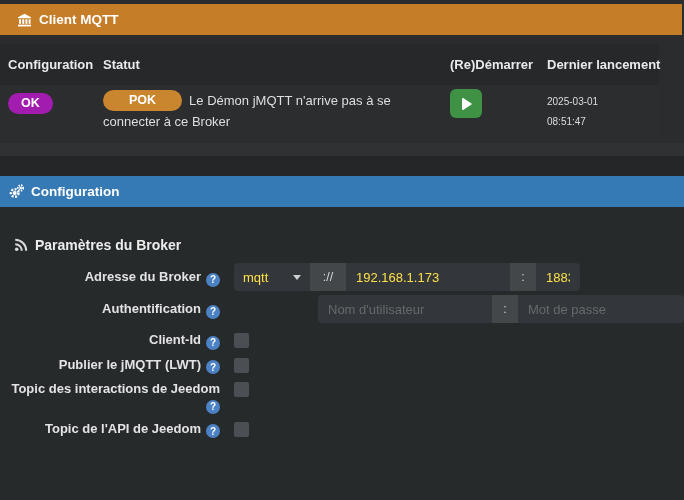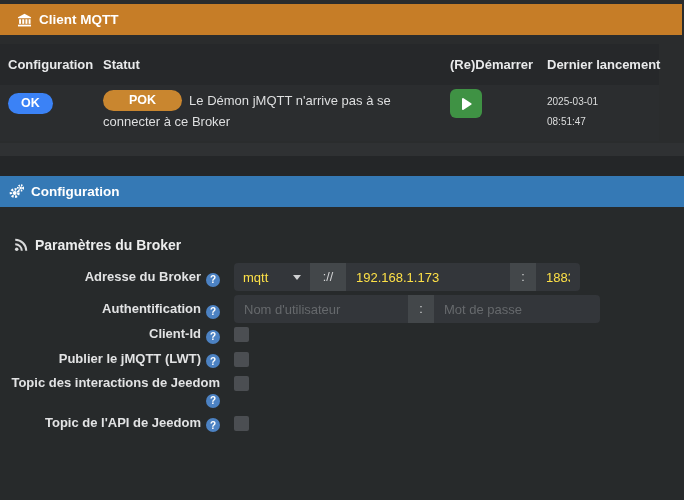--- a/index.html
+++ b/index.html
@@ -11,21 +11,21 @@
   .orange-bar{position:absolute;top:4px;left:0;width:682px;height:31px;background:#c67d27;
     display:flex;align-items:center;gap:7px;padding-left:17px;box-sizing:border-box;}
   .bar-title{color:#fff;font-size:13.5px;font-weight:700;}
 
   
   .table-panel{position:absolute;top:44px;left:0;width:659px;height:97px;background:#26282a;}
   .th{position:absolute;top:13px;font-size:13px;font-weight:700;color:#e9eaeb;white-space:nowrap;}
   .th-config{left:8px;} .th-statut{left:103px;} .th-restart{left:450px;} .th-launch{left:547px;}
   .trow{position:absolute;top:41px;left:0;width:659px;height:56px;background:#2b2d2f;}
   .badge{display:inline-block;border-radius:11px;color:#fff;font-size:12.5px;font-weight:700;line-height:1;}
-  .badge-ok{position:absolute;left:8px;top:8px;background:#3b82f6;padding:4px 13px;}
+  .badge-ok{position:absolute;left:8px;top:8px;background:#a21caf;padding:4px 13px;}
   .badge-pok{background:#c9862f;padding:4px 26px;margin-right:7px;position:relative;top:-1px;}
   .status-cell{position:absolute;left:103px;top:6px;width:342px;font-size:13px;color:#dedfe0;line-height:20px;}
   .play-btn{position:absolute;left:450px;top:4px;width:32px;height:29px;background:#3f9244;border:none;
     border-radius:6px;display:flex;align-items:center;justify-content:center;cursor:pointer;padding:0;}
   .launch-cell{position:absolute;left:547px;top:7px;font-size:10px;color:#dcdddd;line-height:20px;}
 
   
   .strip-light{position:absolute;top:143px;left:0;width:684px;height:13px;background:#2f3133;}
   .strip-dark{position:absolute;top:156px;left:0;width:684px;height:20px;background:#242628;}
 
@@ -52,21 +52,21 @@
   input.iseg{padding:0 10px;}
   input.iseg::placeholder{color:#66696c;}
   .iselect{display:flex;align-items:center;justify-content:space-between;padding:0 9px;width:76px;cursor:pointer;}
   .caret{width:0;height:0;border-left:4px solid transparent;border-right:4px solid transparent;
     border-top:5px solid #cfd0d1;}
   .iaddon{display:flex;align-items:center;justify-content:center;background:#43474a;color:#d4d5d6;
     font-size:12.5px;}
   .w-proto{width:76px;} .w-sep1{width:36px;} .w-host{width:164px;} .w-sep2{width:26px;} .w-port{width:44px;}
   .w-user{width:174px;} .w-pass{width:166px;}
   .checkbox{width:15px;height:15px;background:#4b4e52;border-radius:2px;margin-top:4px;cursor:pointer;}
-  .mb6{margin-bottom:0;}
+  .mb6{margin-bottom:6px;justify-content:space-between;}
 </style>
 </head>
 <body>
 
 <div class="page">
 
   <div class="orange-bar">
     <span style="display:flex;">
       <svg width="15" height="14" viewBox="0 0 16 15">
         <g fill="#fff">

